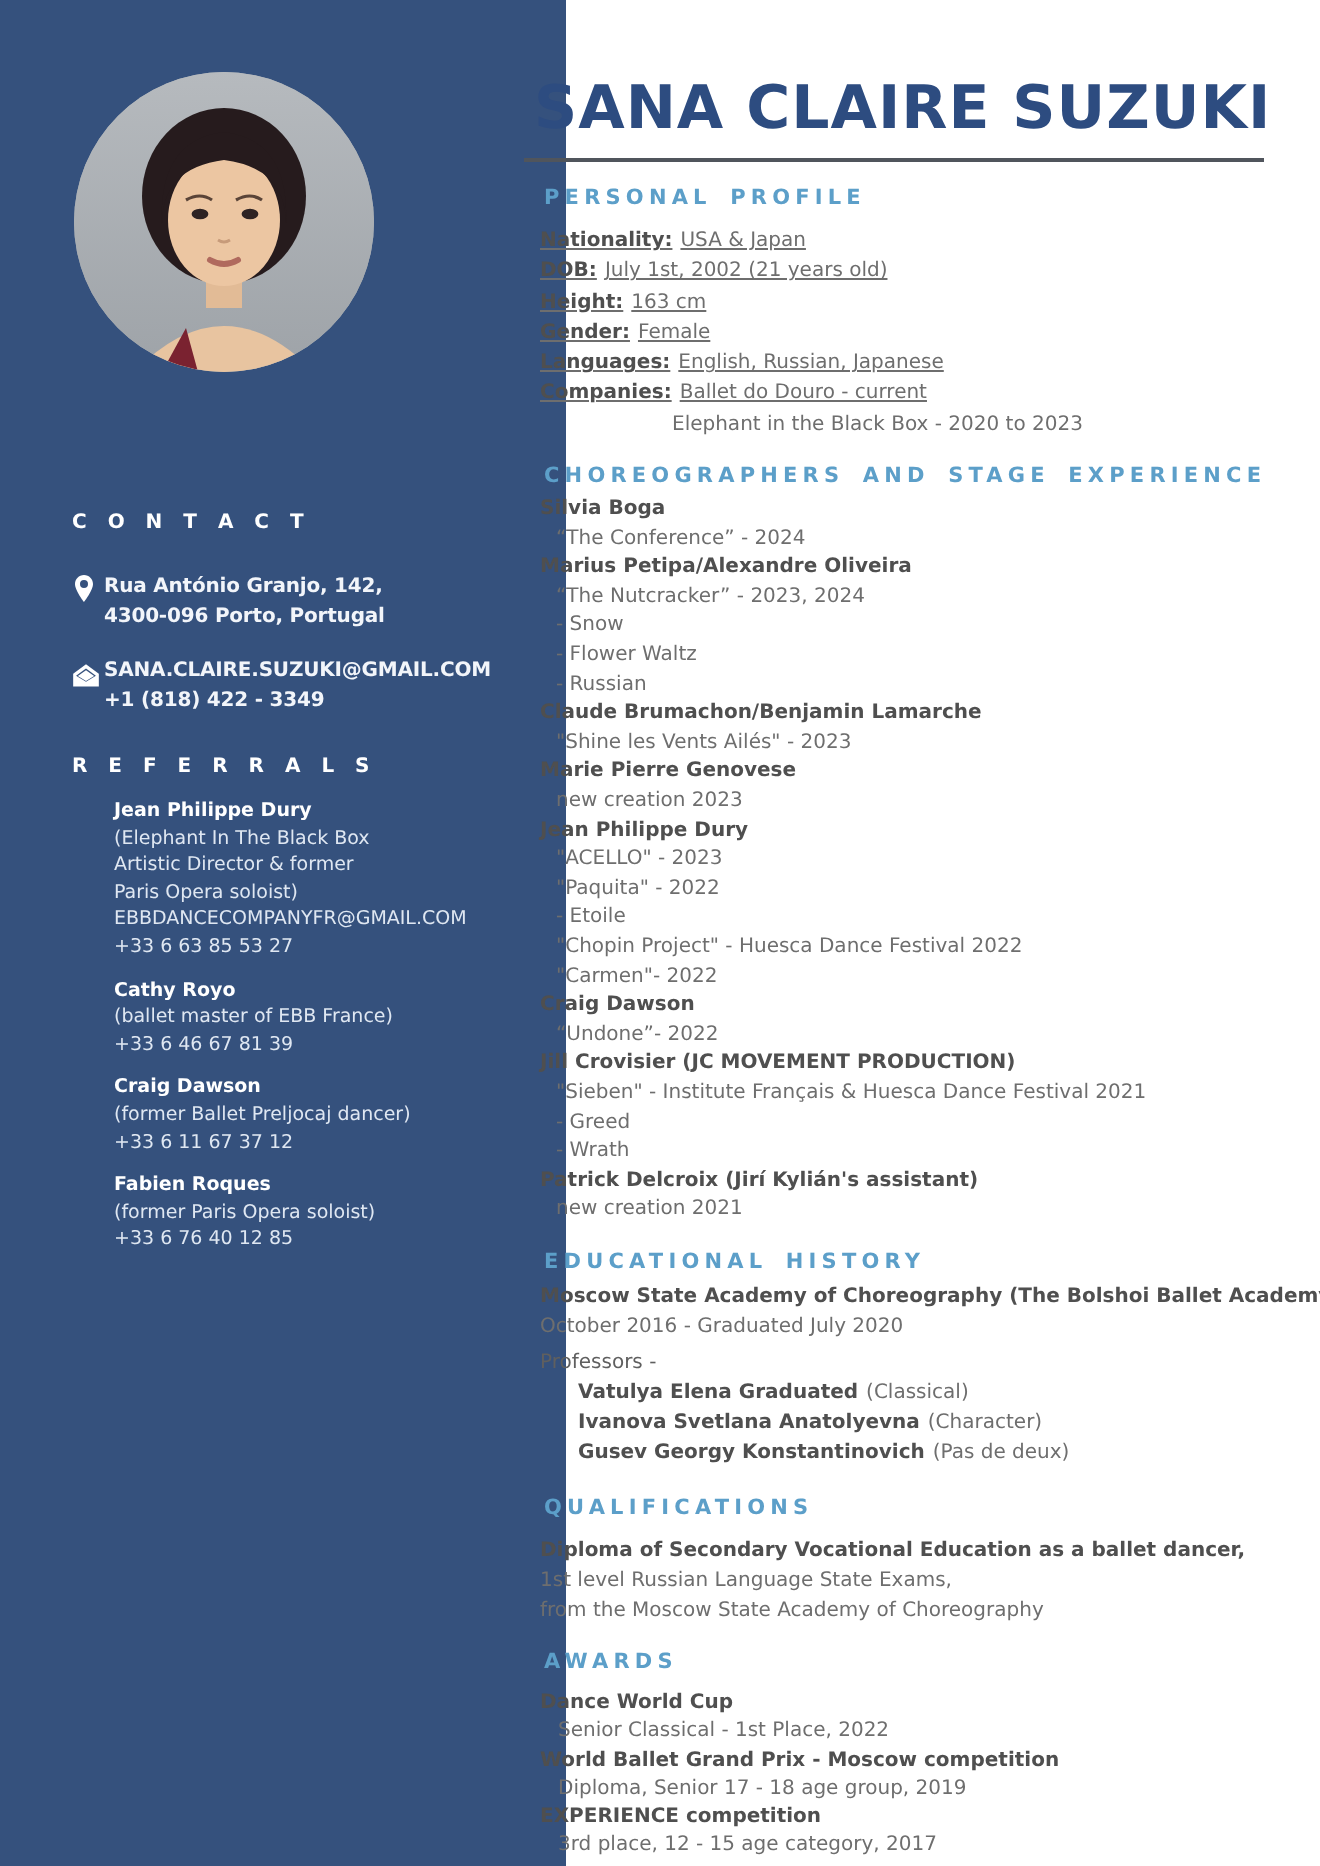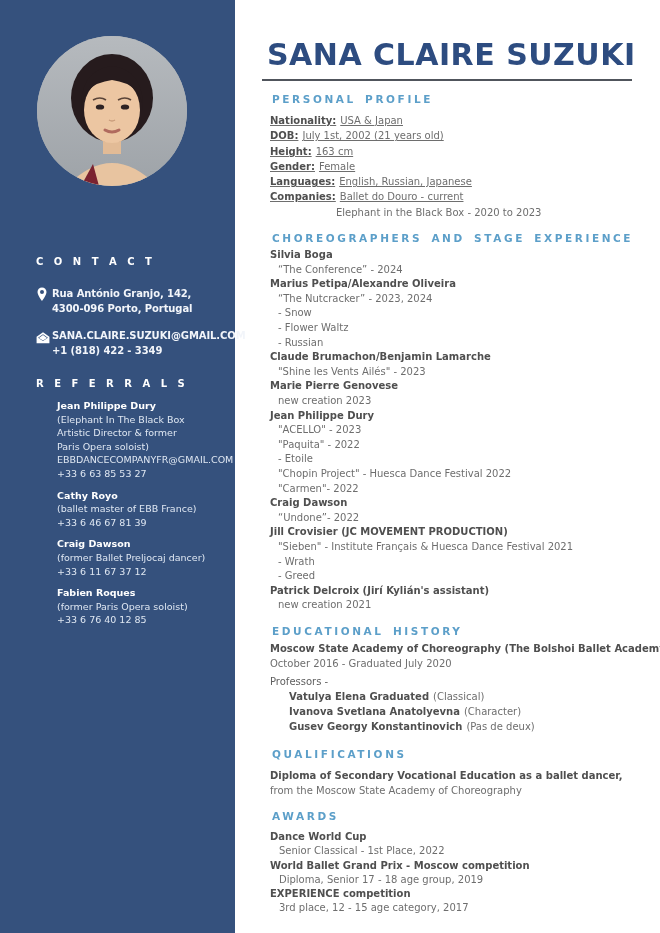--- a/index.html
+++ b/index.html
@@ -1,20 +1,20 @@
 <!DOCTYPE html>
 <html style="--sidebar-bg: #35517D; --sidebar-text: #EBF0F7; --name-color: #2D4C80; --heading-color: #5C9FC9; --rule-color: #50555C; --text-strong: #4F4F4F; --text-body: #6E6E6E;"><head>
 <meta charset="utf-8">
 <style>
   html,body{margin:0;padding:0;width:660px;height:933px;overflow:hidden;background:#fff;
     font-family:"DejaVu Sans","Liberation Sans",sans-serif;}
   .page{position:relative;width:660px;height:933px;background:#fff;}
 
   
-  .sidebar{position:absolute;left:0;top:0;width:235px;height:933px;
+  .sidebar{position:absolute;left:0;top:0;width:283px;height:933px;
     background:var(--sidebar-bg,#35517D);color:var(--sidebar-text,#EBF0F7);}
   .photo{position:absolute;left:37px;top:36px;width:150px;height:150px;border-radius:50%;
     overflow:hidden;background:#A9AEB3;}
   .photo svg{display:block;}
   .side-h{font-size:10px;font-weight:bold;letter-spacing:3.5px;color:#fff;margin:0;}
   .contact-block{position:absolute;left:36px;top:256px;right:8px;}
   .contact-block .side-h{margin-bottom:19px;}
   .c-row{display:flex;margin-bottom:12px;}
   .c-icon{width:16px;flex:0 0 16px;padding-top:1px;}
   .c-text{font-size:10px;font-weight:bold;line-height:15px;letter-spacing:-0.1px;color:#F2F5FA;}
@@ -185,42 +185,43 @@
         <div class="xp-item">"Chopin Project" - Huesca Dance Festival 2022</div>
         <div class="xp-item">"Carmen"- 2022</div>
       </div>
       <div class="xp-entry">
         <div class="xp-name">Craig Dawson</div>
         <div class="xp-item">“Undone”- 2022</div>
       </div>
       <div class="xp-entry">
         <div class="xp-name">Jill Crovisier (JC MOVEMENT PRODUCTION)</div>
         <div class="xp-item">"Sieben" - Institute Français &amp; Huesca Dance Festival 2021</div>
+        <div class="xp-item">- Greed</div>
         <div class="xp-item">- Wrath</div>
-        <div class="xp-item">- Greed</div>
       </div>
       <div class="xp-entry">
         <div class="xp-name">Patrick Delcroix (Jirí Kylián's assistant)</div>
         <div class="xp-item">new creation 2021</div>
       </div>
     </div>
 
     <h3 class="sec-h tight">EDUCATIONAL HISTORY</h3>
     <div class="body-txt">
       <div class="edu-school">Moscow State Academy of Choreography (The Bolshoi Ballet Academy)</div>
       <div class="edu-dates">October 2016 - Graduated July 2020</div>
       <div class="edu-label">Professors -</div>
       <div class="prof-row"><span class="prof-name">Vatulya Elena Graduated</span><span class="prof-subject">(Classical)</span></div>
       <div class="prof-row"><span class="prof-name">Ivanova Svetlana Anatolyevna</span><span class="prof-subject">(Character)</span></div>
       <div class="prof-row"><span class="prof-name">Gusev Georgy Konstantinovich</span><span class="prof-subject">(Pas de deux)</span></div>
     </div>
 
     <h3 class="sec-h" style="margin-top:14px;">QUALIFICATIONS</h3>
     <div class="body-txt">
       <div class="q-line strong">Diploma of Secondary Vocational Education as a ballet dancer,</div>
+      <div class="q-line">1st level Russian Language State Exams,</div>
       <div class="q-line">from the Moscow State Academy of Choreography</div>
     </div>
 
     <h3 class="sec-h">AWARDS</h3>
     <div class="body-txt">
       <div>
         <div class="aw-title">Dance World Cup</div>
         <div class="aw-detail">Senior Classical - 1st Place, 2022</div>
       </div>
       <div>

